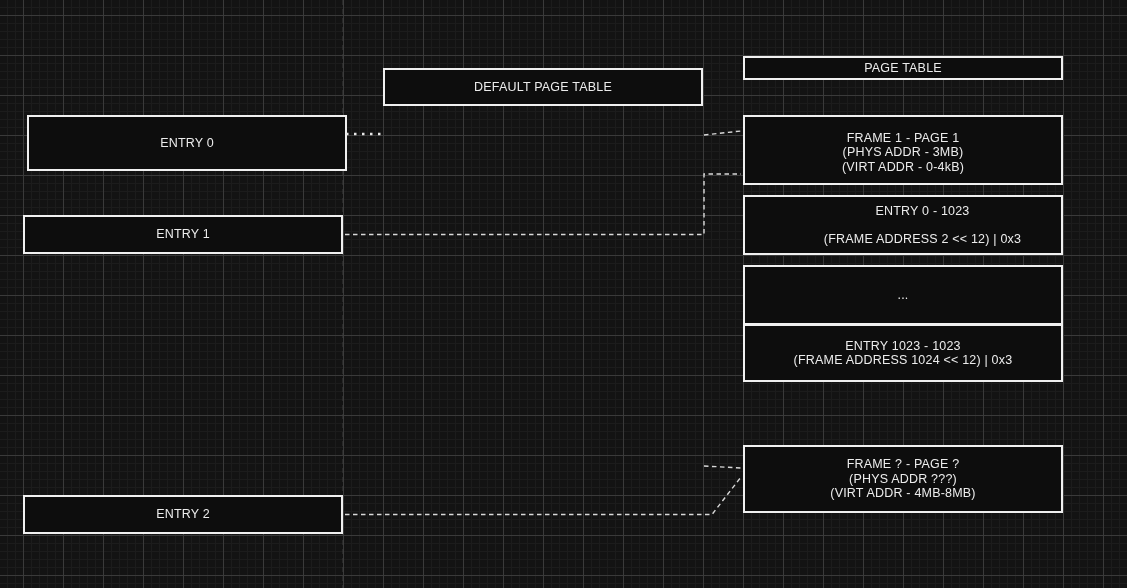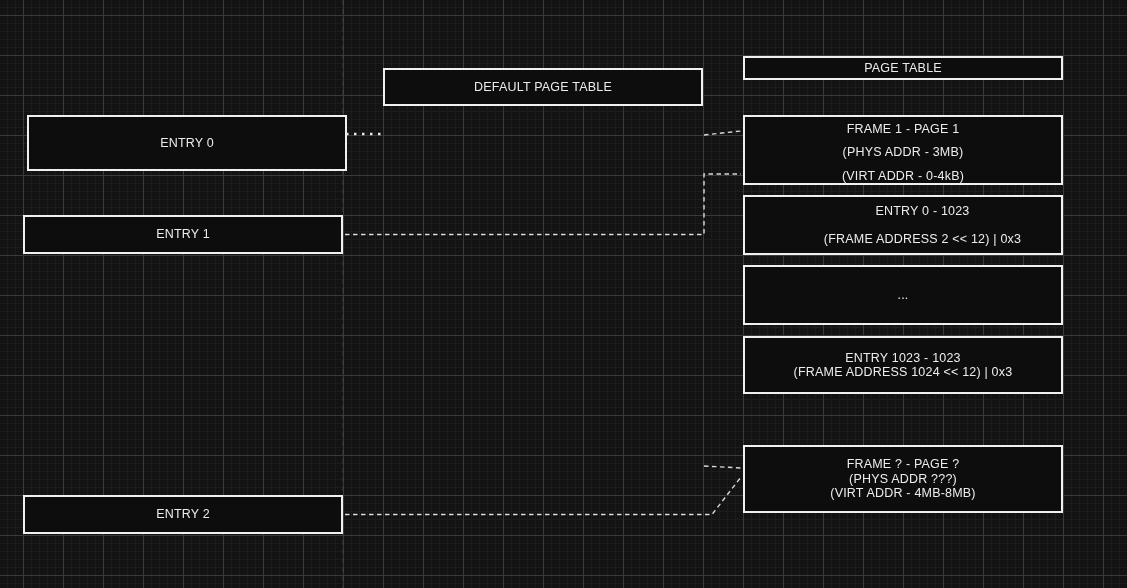--- a/index.html
+++ b/index.html
@@ -28,21 +28,21 @@
     background: #0d0d0d;
     border: 2px solid #f0f0f0;
     display: flex; flex-direction: column;
     align-items: center; justify-content: center;
     color: #ececec;
     font-size: 12.5px; line-height: 14.5px;
     letter-spacing: 0.2px;
     text-align: center;
   }
   .box .line { white-space: pre-wrap; }
-  .box.top-align { justify-content: space-between; padding-top: 5px; }
+  .box.top-align { justify-content: center; padding-top: 5px; }
   .box.spread { gap: 13px; padding-left: 39px; }
 </style>
 </head>
 <body>
 
 <div class="canvas">
 
   <svg id="guide-layer" class="layer" viewBox="0 0 1127 588">
     <line x1="343" y1="0" x2="343" y2="588" stroke="#3f3f3f" stroke-width="1" stroke-dasharray="5 4"></line>
   </svg>
@@ -78,21 +78,21 @@
 
   <div class="box spread" style="left:743px; top:195px; width:320px; height:60px">
     <div class="line">ENTRY 0 - 1023</div>
     <div class="line">(FRAME ADDRESS 2 &lt;&lt; 12) | 0x3</div>
   </div>
 
   <div class="box" style="left:743px; top:265px; width:320px; height:60px">
     <div class="line">...</div>
   </div>
 
-  <div class="box" style="left:743px; top:336px; width:320px; height:58px">
+  <div class="box" style="left:743px; top:324px; width:320px; height:58px">
     <div class="line">ENTRY 1023 - 1023</div>
     <div class="line">(FRAME ADDRESS 1024 &lt;&lt; 12) | 0x3</div>
   </div>
 
   <div class="box" style="left:743px; top:445px; width:320px; height:68px">
     <div class="line">FRAME ? - PAGE ?</div>
     <div class="line">(PHYS ADDR ???)</div>
     <div class="line">(VIRT ADDR - 4MB-8MB)</div>
   </div>
 

